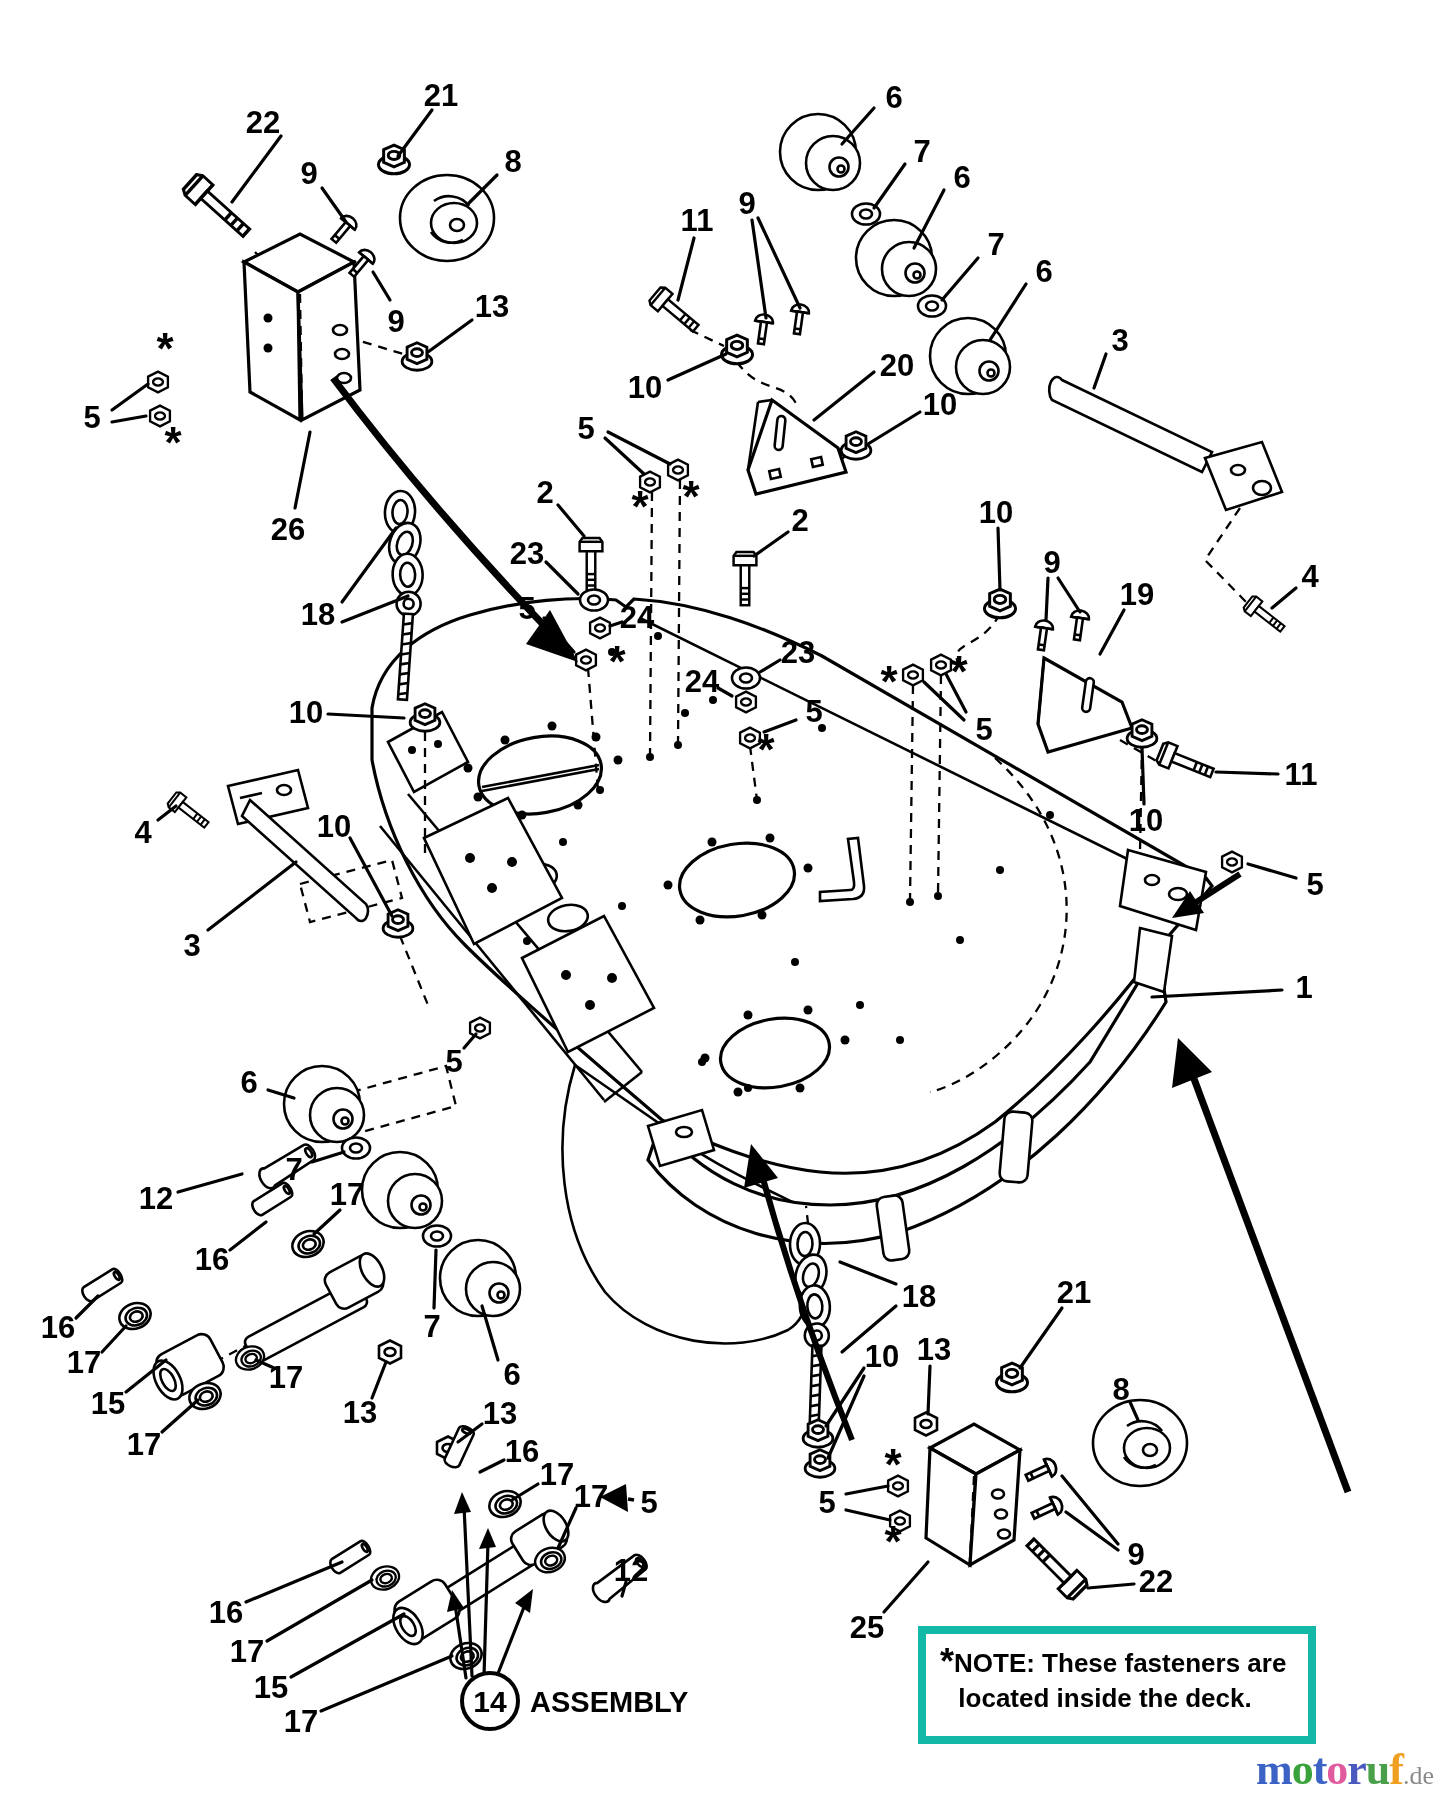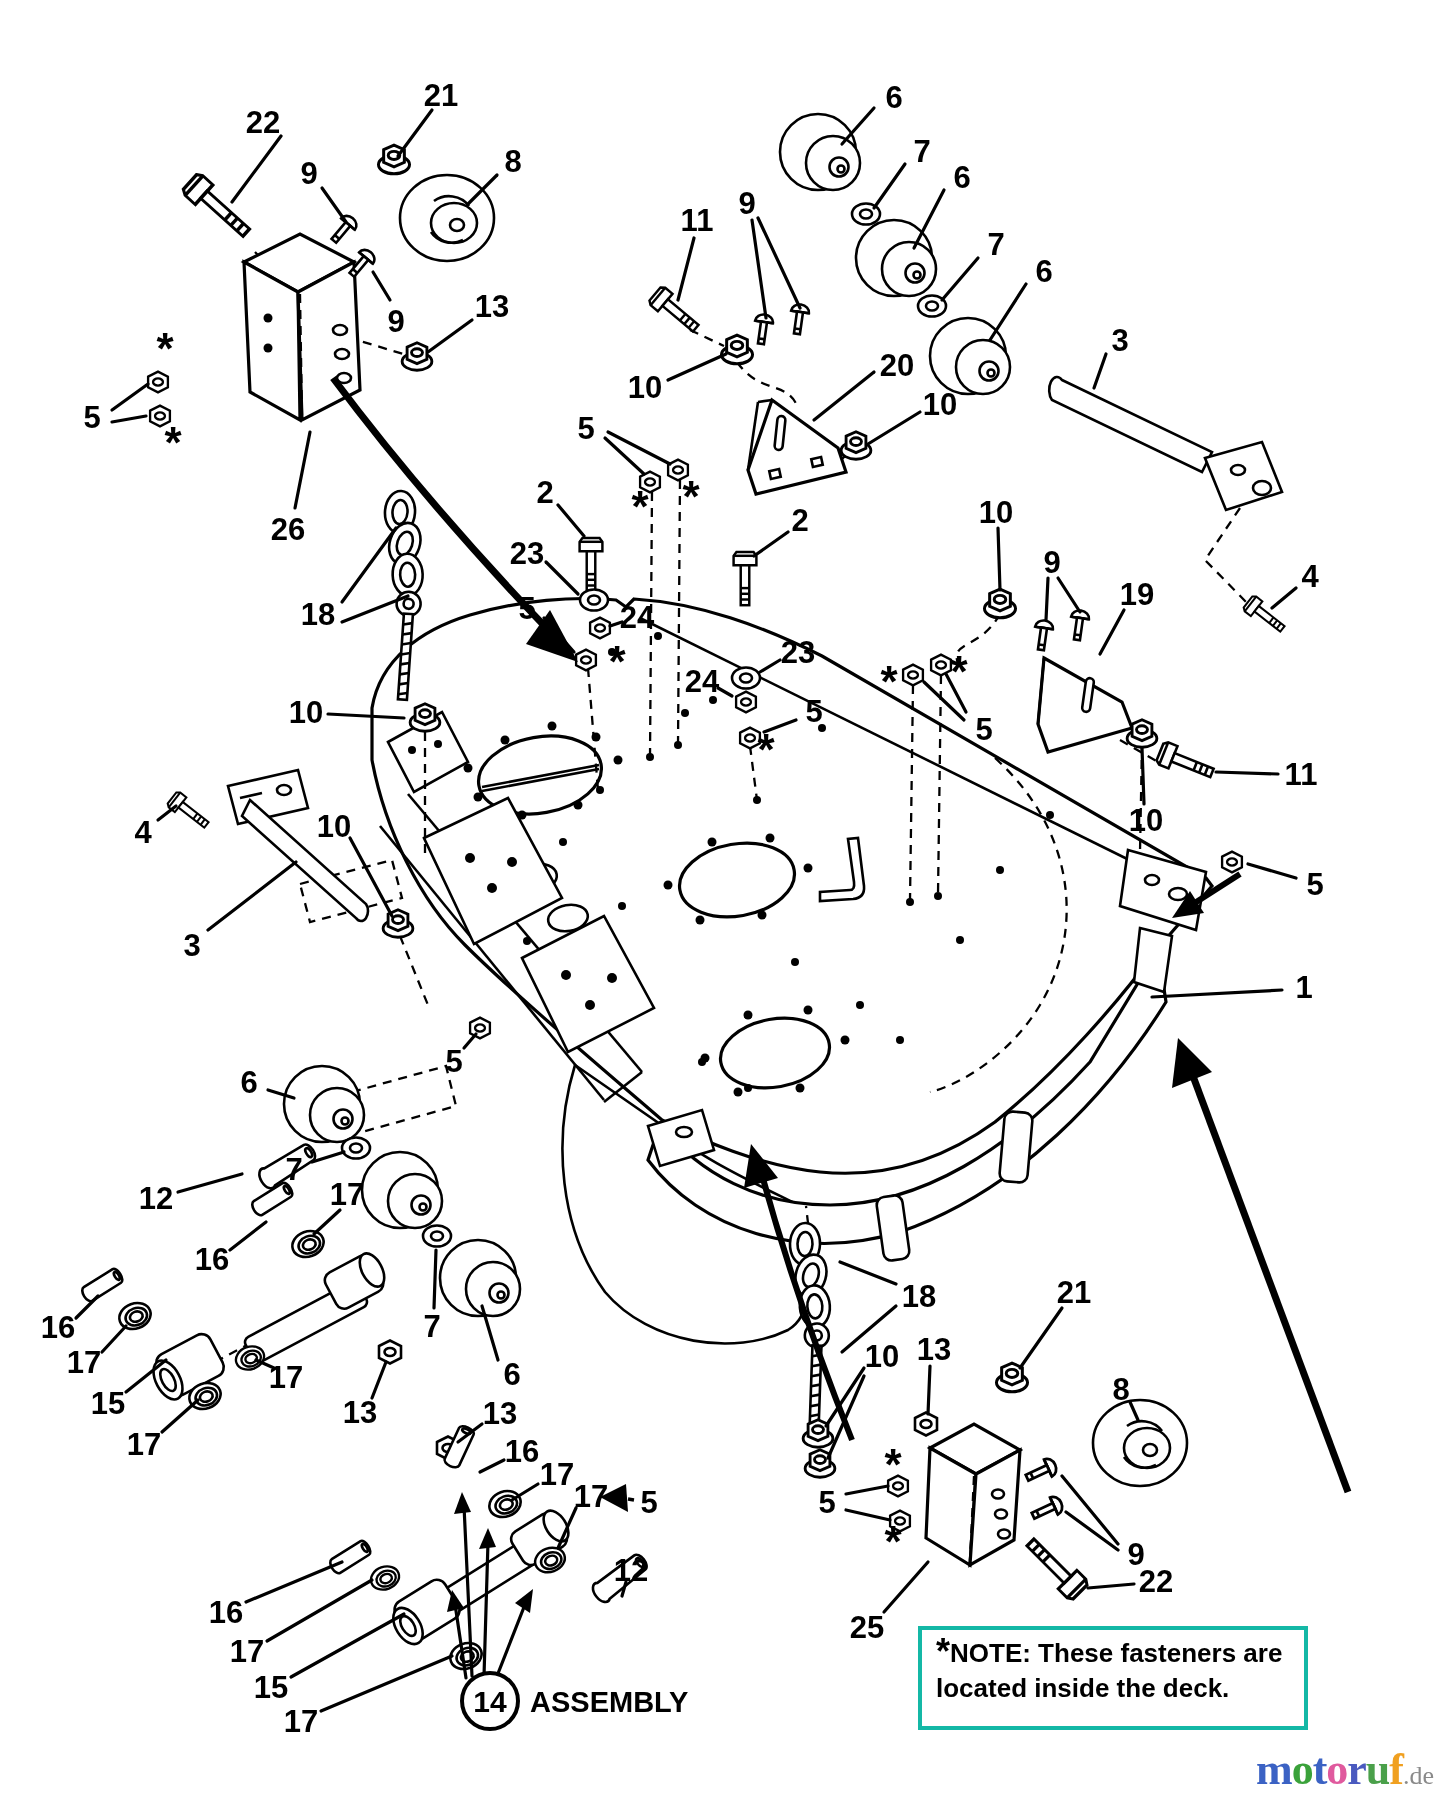--- a/index.html
+++ b/index.html
@@ -10,25 +10,25 @@
   .ln{stroke:#000;stroke-width:2.6;fill:none;}
   .fat{stroke:#000;stroke-width:3.4;fill:none;}
   .wh{fill:#fff;stroke:#000;stroke-width:2.6;}
   .wh3{fill:#fff;stroke:#000;stroke-width:3.2;}
   .dash{stroke:#000;stroke-width:2.3;fill:none;stroke-dasharray:9 7;}
   .dot{fill:#000;stroke:none;}
   .blk{fill:#000;stroke:none;}
   .co{font-family:"Liberation Sans",sans-serif;font-weight:700;font-size:31px;fill:#000;text-anchor:middle;}
   .ast{font-size:44px;font-weight:700;}
   .leader{stroke:#000;stroke-width:3.2;stroke-linecap:round;}
-  #notebox{position:absolute;left:918px;top:1626px;width:358px;height:88px;border:4px solid #14b8a6;
+  #notebox{position:absolute;left:918px;top:1626px;width:358px;height:88px;border:8px solid #14b8a6;
            background:#fff;font-weight:700;font-size:26px;line-height:1.35;color:#000;
-           padding:6px 10px 2px 14px;}
+           padding:12px 10px 2px 14px;}
   #notebox .star{font-size:36px;vertical-align:-2px;line-height:0;}
-  #notebox .l2{display:block;text-align:left;padding-right:28px;}
+  #notebox .l2{display:block;text-align:center;padding-right:28px;}
   #logo{position:absolute;left:1256px;top:1744px;font-family:"Liberation Serif",serif;
         font-weight:700;font-size:44px;letter-spacing:-1px;white-space:nowrap;}
   #logo .de{font-size:26px;font-weight:400;color:#8a8a8a;letter-spacing:0;}
   .balloon-num{font-family:"Liberation Sans",sans-serif;font-weight:700;font-size:30px;fill:#000;text-anchor:middle;}
   .balloon-lbl{font-family:"Liberation Sans",sans-serif;font-weight:700;font-size:29px;fill:#000;}
 </style>
 </head>
 <body>
 
 <div id="stage">

